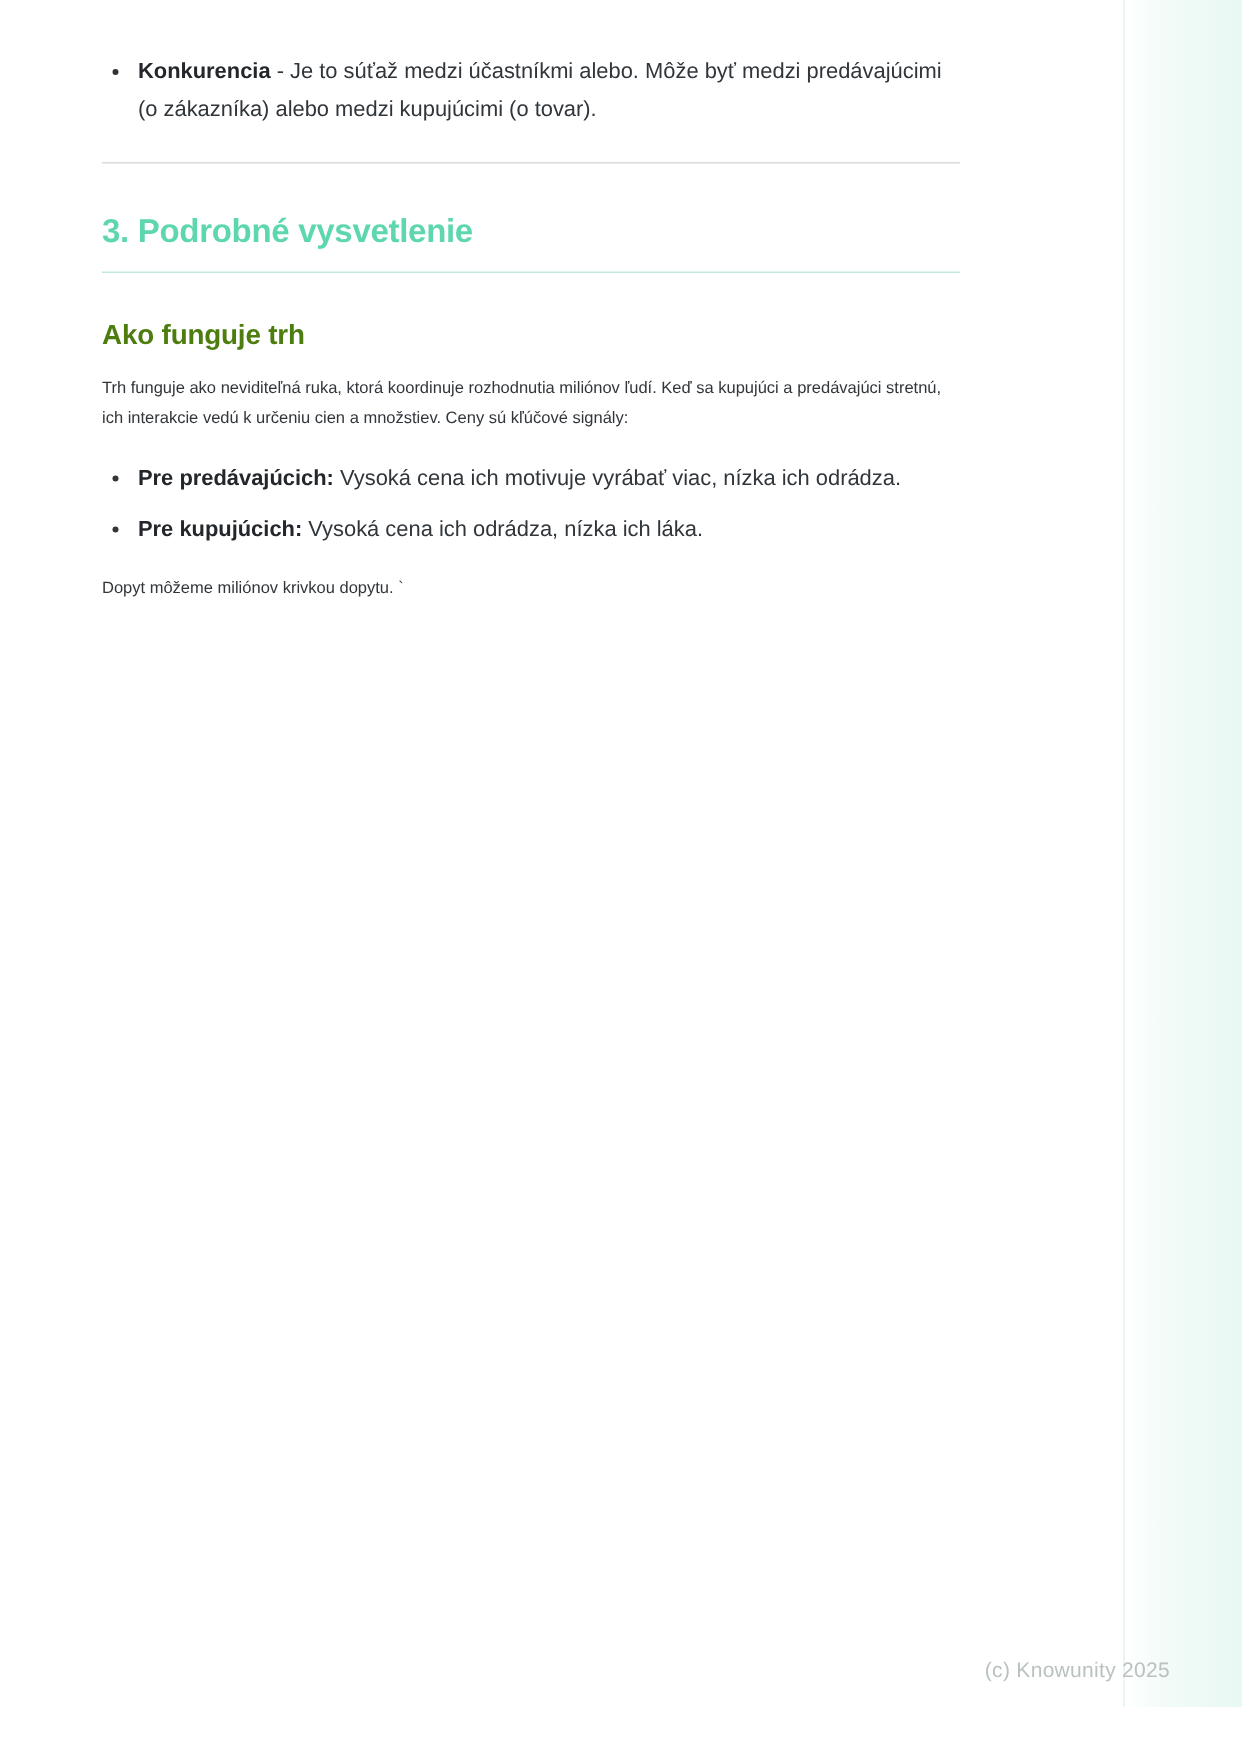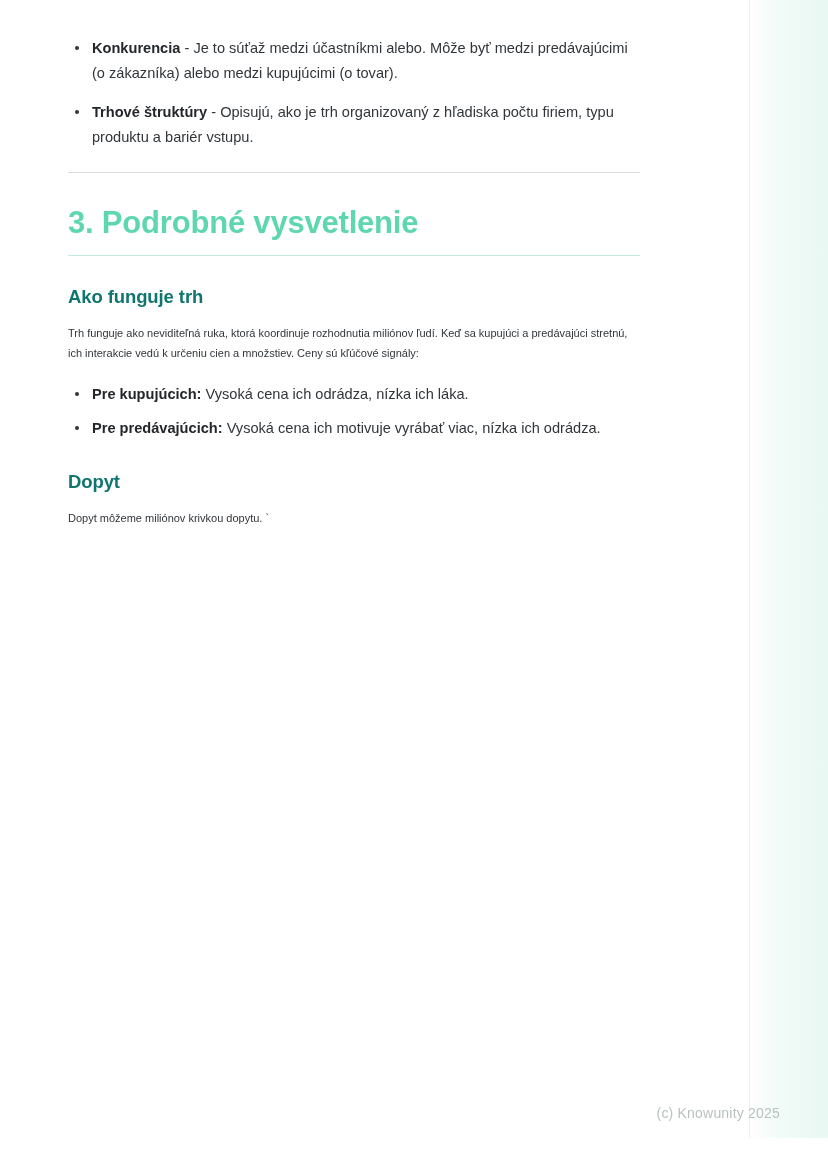--- a/index.html
+++ b/index.html
@@ -72,37 +72,37 @@
   }
 
   .divider {
     height: 1px;
     background: #d8dcdf;
     margin: 22px 0 0 0;
     width: 100%;
   }
 
   h2.section-title {
-    font-size: 31px;
+    font-size: 22px;
     font-weight: bold;
     color: #5ed7ae;
     margin: 32px 0 0 0;
     letter-spacing: -0.2px;
   }
   .title-rule {
     height: 1px;
     background: #bfe9da;
     margin-top: 14px;
     width: 100%;
   }
 
   h3.sub-title {
     font-size: 18.5px;
     font-weight: bold;
-    color: #0f766e;
+    color: #4d7c0f;
     margin: 30px 0 0 0;
     letter-spacing: -0.1px;
   }
 
   p.para {
     font-size: 11px;
     line-height: 1.78;
     color: #31363b;
     margin: 16px 0 0 0;
   }
@@ -129,44 +129,40 @@
 <div class="page">
 
   <div class="edge-strip"></div>
 
   <div class="content">
 
     <ul class="bullets">
       <li>
         <b>Konkurencia</b><span> - Je to súťaž medzi účastníkmi alebo. Môže byť medzi predávajúcimi (o zákazníka) alebo medzi kupujúcimi (o tovar).</span>
       </li>
-      <li>
-        <b>Trhové štruktúry</b><span> - Opisujú, ako je trh organizovaný z hľadiska počtu firiem, typu produktu a bariér vstupu.</span>
-      </li>
     </ul>
 
     <div class="divider"></div>
 
     <h2 class="section-title">3. Podrobné vysvetlenie</h2>
     <div class="title-rule"></div>
 
     <h3 class="sub-title">Ako funguje trh</h3>
 
     <p class="para">Trh funguje ako neviditeľná ruka, ktorá koordinuje rozhodnutia miliónov ľudí. Keď sa kupujúci a predávajúci stretnú, ich interakcie vedú k určeniu cien a množstiev. Ceny sú kľúčové signály:</p>
 
     <ul class="bullets tight">
       <li>
-        <b>Pre kupujúcich:</b><span> Vysoká cena ich odrádza, nízka ich láka.</span>
+        <b>Pre predávajúcich:</b><span> Vysoká cena ich motivuje vyrábať viac, nízka ich odrádza.</span>
       </li>
       <li>
-        <b>Pre predávajúcich:</b><span> Vysoká cena ich motivuje vyrábať viac, nízka ich odrádza.</span>
+        <b>Pre kupujúcich:</b><span> Vysoká cena ich odrádza, nízka ich láka.</span>
       </li>
     </ul>
 
-    <h3 class="sub-title">Dopyt</h3>
 
     <p class="para">Dopyt môžeme miliónov krivkou dopytu. `</p>
 
   </div>
 
   <div class="footer">(c) Knowunity 2025</div>
 
 </div>
 
 </body></html>

